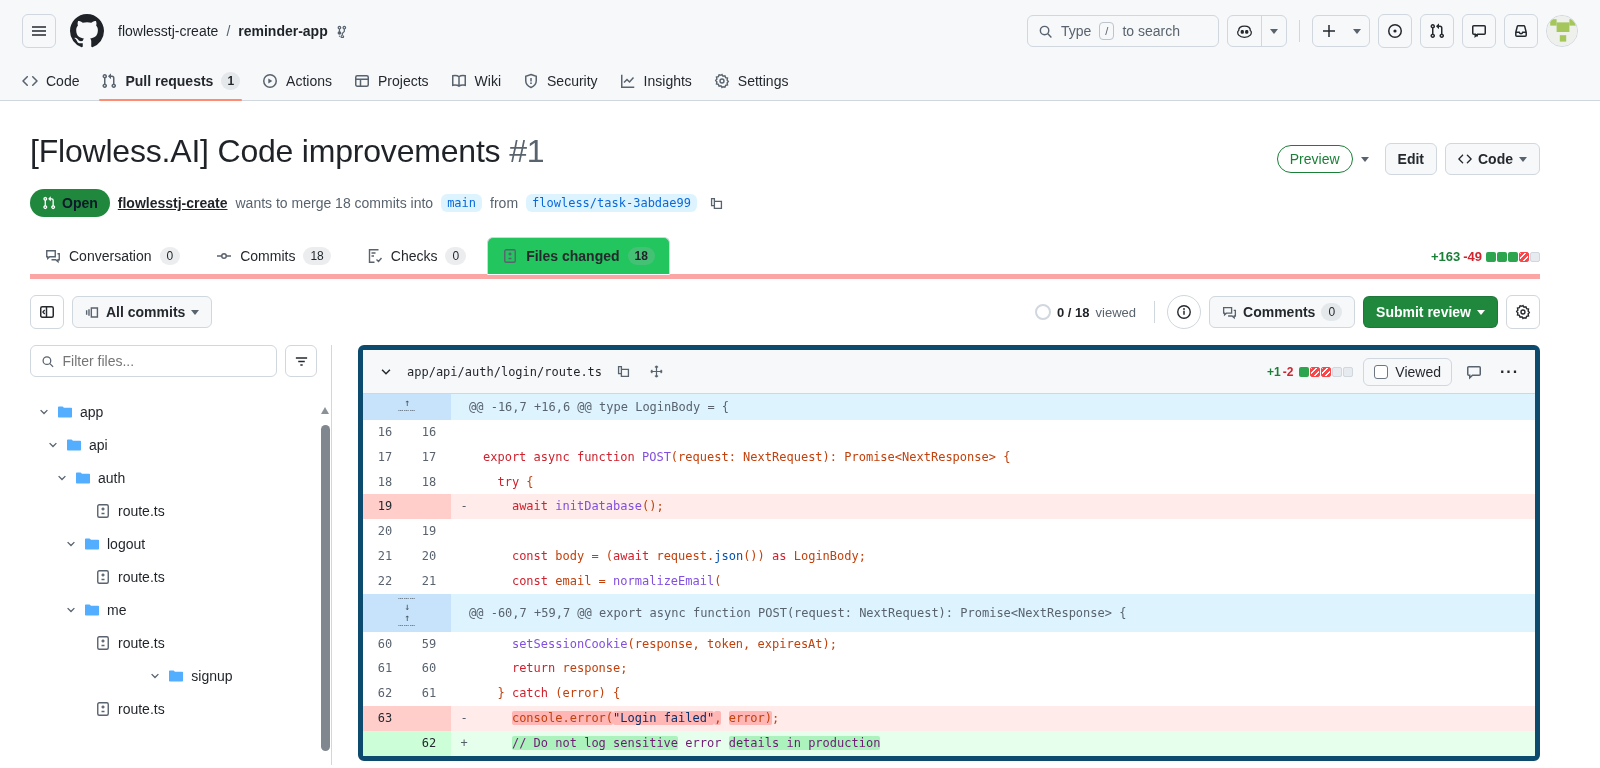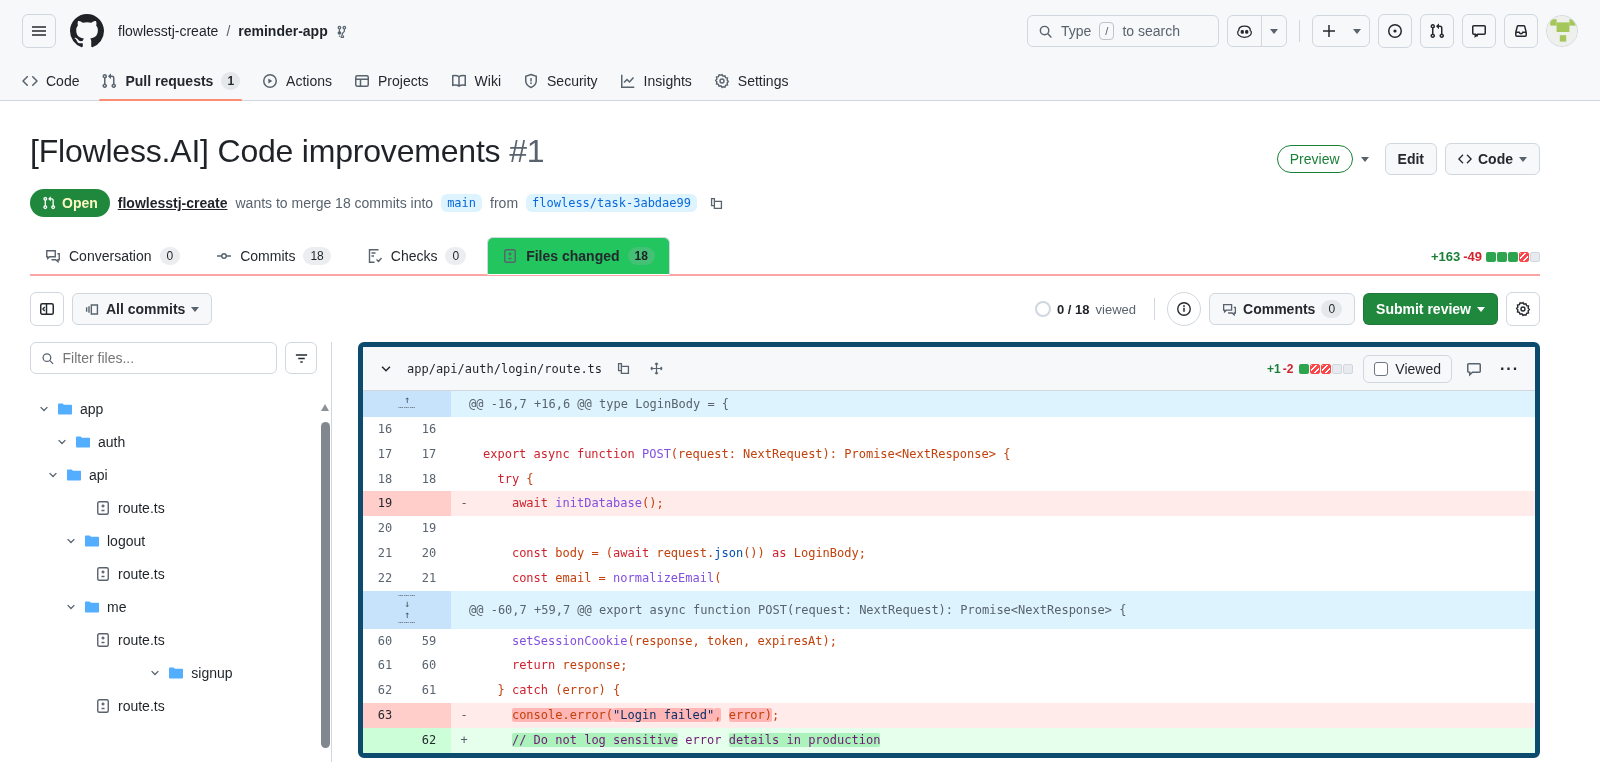--- a/index.html
+++ b/index.html
@@ -39,28 +39,28 @@
   
   .pr-wrap { padding:0 60px 0 30px; }
   .pr-titlebar { display:flex; align-items:flex-start; margin-top:32px; }
   .pr-title { font-size:32px; font-weight:500; letter-spacing:-.2px; }
   .pr-number { color:#59636e; font-weight:400; }
   .pr-actions { margin-left:auto; display:flex; align-items:center; gap:8px; padding-top:10px;justify-content:center; }
   .btn { height:32px; border:1px solid #d0d7de; background:#f6f8fa; border-radius:6px;
     font-size:14px; font-weight:600; color:#25292e; padding:0 12px; display:flex; align-items:center; gap:6px; }
   .btn-preview { border:1px solid #1a7f37; color:#1a7f37; background:#fff; border-radius:2em; height:28px; font-weight:500; }
   .pr-meta { display:flex; align-items:center; gap:8px; margin-top:14px; font-size:14px; color:#59636e; flex-wrap:wrap; }
-  .state-pill { display:flex; align-items:center; gap:6px; background:#1f883d; color:#fef9c3;
+  .state-pill { display:flex; align-items:center; gap:6px; background:#1f883d; color:#0f172a;
     border-radius:2em; padding:6px 12px; font-size:14px; font-weight:600; }
   .pr-author { color:#1f2328; font-weight:600; text-decoration:none; cursor:pointer; }
   .branch-label { font-family:"DejaVu Sans Mono","Liberation Mono",monospace; font-size:12px;
     color:#0969da; background:#ddf4ff; border-radius:6px; padding:2px 6px; cursor:pointer; }
 
   
-  .pr-tabs-row { display:flex; align-items:flex-end; border-bottom:2px solid #fca5a5; margin-top:20px; }
+  .pr-tabs-row { display:flex; align-items:flex-end; border-bottom:5px solid #fca5a5; margin-top:20px; }
   .pr-tab { display:flex; align-items:center; gap:8px; padding:0 14px; height:38px; font-size:14px;
     color:#25292e; background:none; border:1px solid transparent; border-radius:6px 6px 0 0; margin-bottom:-1px; }
   .pr-tab svg { color:#59636e; }
   .pr-tab .cnt { background:rgba(175,184,193,.25); border-radius:2em; font-size:12px; padding:0 7px; line-height:18px; color:#1f2328; }
   .pr-tab.sel { background:#22c55e; border-color:#d0d7de; border-bottom-color:#fff; font-weight:600; }
   .tabs-diffstat { margin-left:auto; display:flex; align-items:center; gap:3px; padding-bottom:10px; font-size:13px; font-weight:600; }
   .add-txt { color:#1a7f37; } .del-txt { color:#d1242f; }
   .blk { width:10px; height:10px; border-radius:2px; margin-left:1px; }
   .blk-add { background:#2da44e; }
   .blk-del { background:repeating-linear-gradient(315deg,#fa4549 0,#fa4549 2.5px,#fff 2.5px,#fff 4px); border:.5px solid #fa4549; }
@@ -431,41 +431,41 @@
             <span class="chev">
               <svg width="12" height="12" viewBox="0 0 16 16" fill="none" stroke="currentColor" stroke-width="1.8">
                 <path d="m3.5 5.5 4.5 4.5 4.5-4.5"></path>
               </svg>
             </span>
             <svg width="16" height="16" viewBox="0 0 16 16">
               <path fill="#54aeff" d="M1.75 2.5h3.3c.4 0 .78.16 1.06.44l.86.86h7.28c.41 0 .75.34.75.75v8.2c0 .41-.34.75-.75.75H1.75A.75.75 0 0 1 1 12.75v-9.5c0-.41.34-.75.75-.75Z"></path>
             </svg>
             <span>app</span>
           </div>
+          <div class="tree-row" style="padding-left: 17px;">
+            <span class="chev">
+              <svg width="12" height="12" viewBox="0 0 16 16" fill="none" stroke="currentColor" stroke-width="1.8">
+                <path d="m3.5 5.5 4.5 4.5 4.5-4.5"></path>
+              </svg>
+            </span>
+            <svg width="16" height="16" viewBox="0 0 16 16">
+              <path fill="#54aeff" d="M1.75 2.5h3.3c.4 0 .78.16 1.06.44l.86.86h7.28c.41 0 .75.34.75.75v8.2c0 .41-.34.75-.75.75H1.75A.75.75 0 0 1 1 12.75v-9.5c0-.41.34-.75.75-.75Z"></path>
+            </svg>
+            <span>api</span>
+          </div>
           <div class="tree-row" style="padding-left: 26px;">
             <span class="chev">
               <svg width="12" height="12" viewBox="0 0 16 16" fill="none" stroke="currentColor" stroke-width="1.8">
                 <path d="m3.5 5.5 4.5 4.5 4.5-4.5"></path>
               </svg>
             </span>
             <svg width="16" height="16" viewBox="0 0 16 16">
               <path fill="#54aeff" d="M1.75 2.5h3.3c.4 0 .78.16 1.06.44l.86.86h7.28c.41 0 .75.34.75.75v8.2c0 .41-.34.75-.75.75H1.75A.75.75 0 0 1 1 12.75v-9.5c0-.41.34-.75.75-.75Z"></path>
             </svg>
             <span>auth</span>
-          </div>
-          <div class="tree-row" style="padding-left: 17px;">
-            <span class="chev">
-              <svg width="12" height="12" viewBox="0 0 16 16" fill="none" stroke="currentColor" stroke-width="1.8">
-                <path d="m3.5 5.5 4.5 4.5 4.5-4.5"></path>
-              </svg>
-            </span>
-            <svg width="16" height="16" viewBox="0 0 16 16">
-              <path fill="#54aeff" d="M1.75 2.5h3.3c.4 0 .78.16 1.06.44l.86.86h7.28c.41 0 .75.34.75.75v8.2c0 .41-.34.75-.75.75H1.75A.75.75 0 0 1 1 12.75v-9.5c0-.41.34-.75.75-.75Z"></path>
-            </svg>
-            <span>api</span>
           </div>
           <div class="tree-row" style="padding-left: 65px;">
             <svg width="16" height="16" viewBox="0 0 16 16" style="color: rgb(89, 99, 110);">
               <rect x="2.75" y="1.75" width="10.5" height="12.5" rx="1.5" fill="none" stroke="currentColor" stroke-width="1.4"></rect>
               <path stroke="currentColor" stroke-width="1.4" d="M8 4.5v3M6.5 6h3M6.5 10.5h3"></path>
             </svg>
             <span>route.ts</span>
           </div>
           <div class="tree-row" style="padding-left: 35px;">
             <span class="chev">

